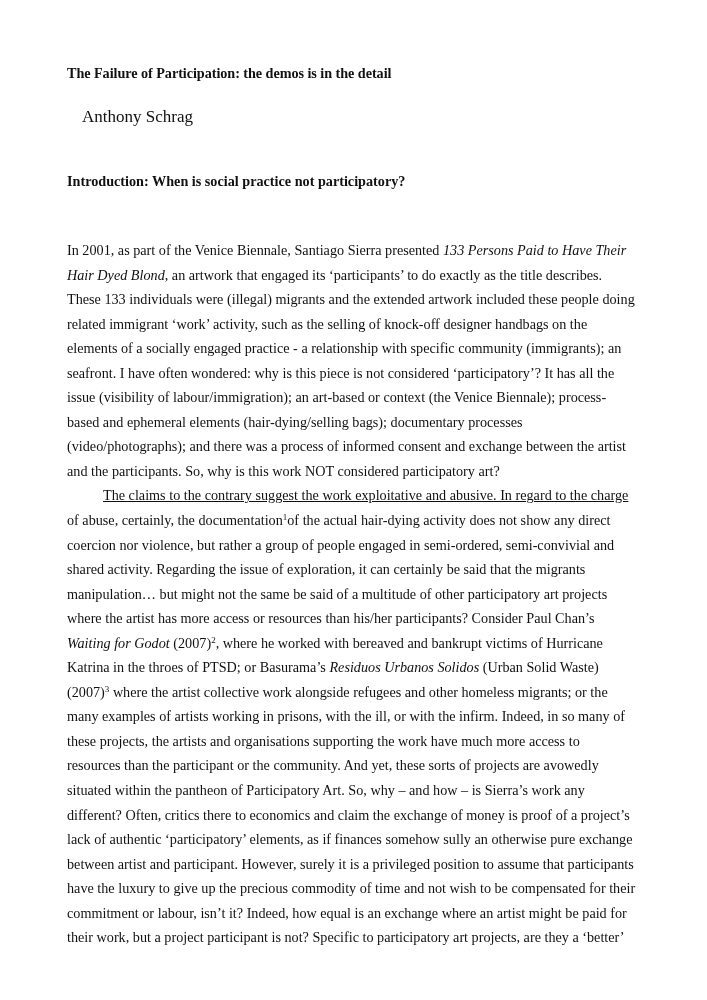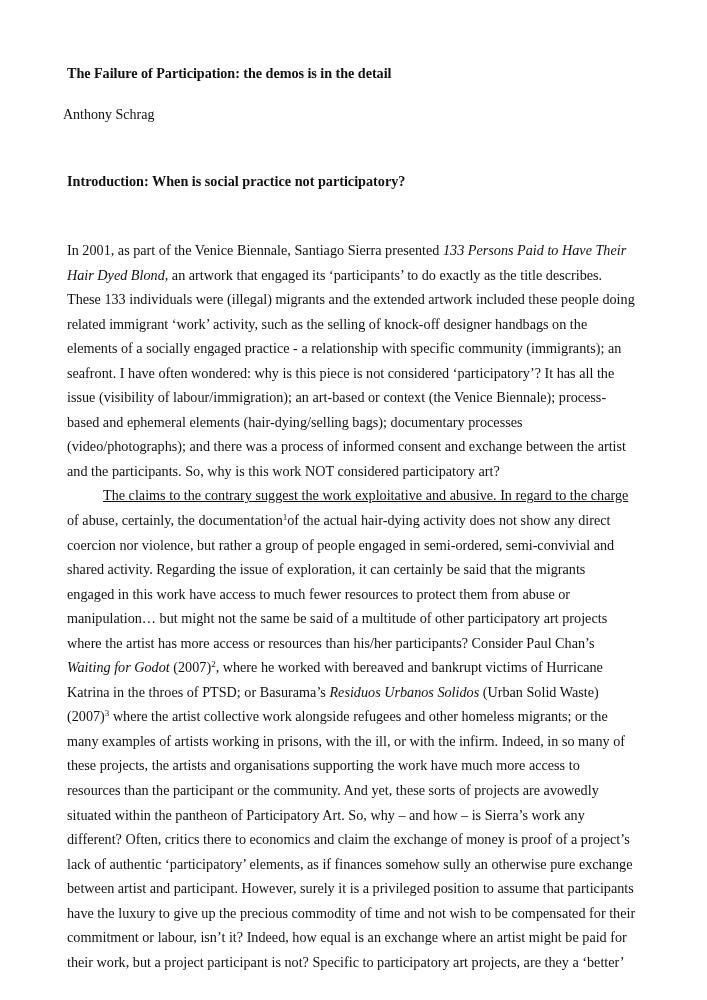--- a/index.html
+++ b/index.html
@@ -25,23 +25,23 @@
       position: absolute;
       left: 67px;
       top: 65px;
       font-size: 14.2px;
       font-weight: bold;
       white-space: nowrap;
       letter-spacing: -0.05px;
     }
     .doc-author {
       position: absolute;
-      left: 63px;
+      left: 82px;
       top: 107px;
-      font-size: 14px;
+      font-size: 17px;
       white-space: nowrap;
     }
     .section-heading {
       position: absolute;
       left: 67px;
       top: 173px;
       font-size: 14.2px;
       font-weight: bold;
       white-space: nowrap;
     }
@@ -84,21 +84,20 @@
       <div class="line"><span>elements of a socially engaged practice - a relationship with specific community (immigrants); an</span></div>
       <div class="line"><span>seafront. I have often wondered: why is this piece is not considered ‘participatory’? It has all the</span></div>
       <div class="line"><span>issue (visibility of labour/immigration); an art-based or context (the Venice Biennale); process-</span></div>
       <div class="line"><span>based and ephemeral elements (hair-dying/selling bags); documentary processes</span></div>
       <div class="line"><span>(video/photographs); and there was a process of informed consent and exchange between the artist</span></div>
       <div class="line"><span>and the participants. So, why is this work NOT considered participatory art?</span></div>
       <div class="line indent"><span>The claims to the contrary suggest the work exploitative and abusive. In regard to the charge</span></div>
       <div class="line"><span>of abuse, certainly, the documentation</span><sup class="run-sup">1</sup><span>of the actual hair-dying activity does not show any direct</span></div>
       <div class="line"><span>coercion nor violence, but rather a group of people engaged in semi-ordered, semi-convivial and</span></div>
       <div class="line"><span>shared activity. Regarding the issue of exploration, it can certainly be said that the migrants</span></div>
-      <div class="line"><span>engaged in this work have access to much fewer resources to protect them from abuse or</span></div>
       <div class="line"><span>manipulation… but might not the same be said of a multitude of other participatory art projects</span></div>
       <div class="line"><span>where the artist has more access or resources than his/her participants? Consider Paul Chan’s</span></div>
       <div class="line"><span class="run-italic">Waiting for Godot</span><span> (2007)</span><sup class="run-sup">2</sup><span>, where he worked with bereaved and bankrupt victims of Hurricane</span></div>
       <div class="line"><span>Katrina in the throes of PTSD; or Basurama’s </span><span class="run-italic">Residuos Urbanos Solidos</span><span> (Urban Solid Waste)</span></div>
       <div class="line"><span>(2007)</span><sup class="run-sup">3</sup><span> where the artist collective work alongside refugees and other homeless migrants; or the</span></div>
       <div class="line"><span>many examples of artists working in prisons, with the ill, or with the infirm. Indeed, in so many of</span></div>
       <div class="line"><span>these projects, the artists and organisations supporting the work have much more access to</span></div>
       <div class="line"><span>resources than the participant or the community. And yet, these sorts of projects are avowedly</span></div>
       <div class="line"><span>situated within the pantheon of Participatory Art. So, why – and how – is Sierra’s work any</span></div>
       <div class="line"><span>different? Often, critics there to economics and claim the exchange of money is proof of a project’s</span></div>

